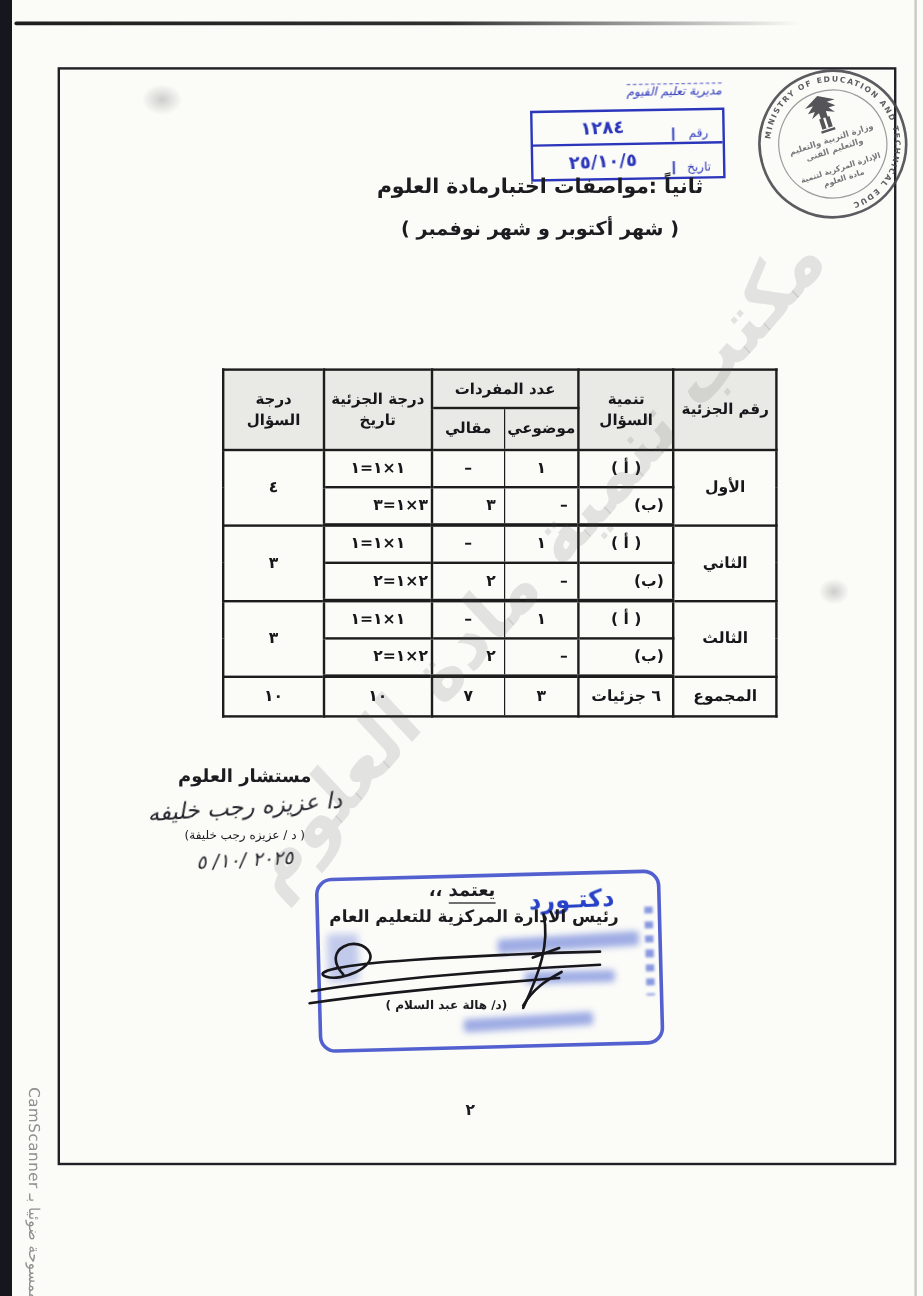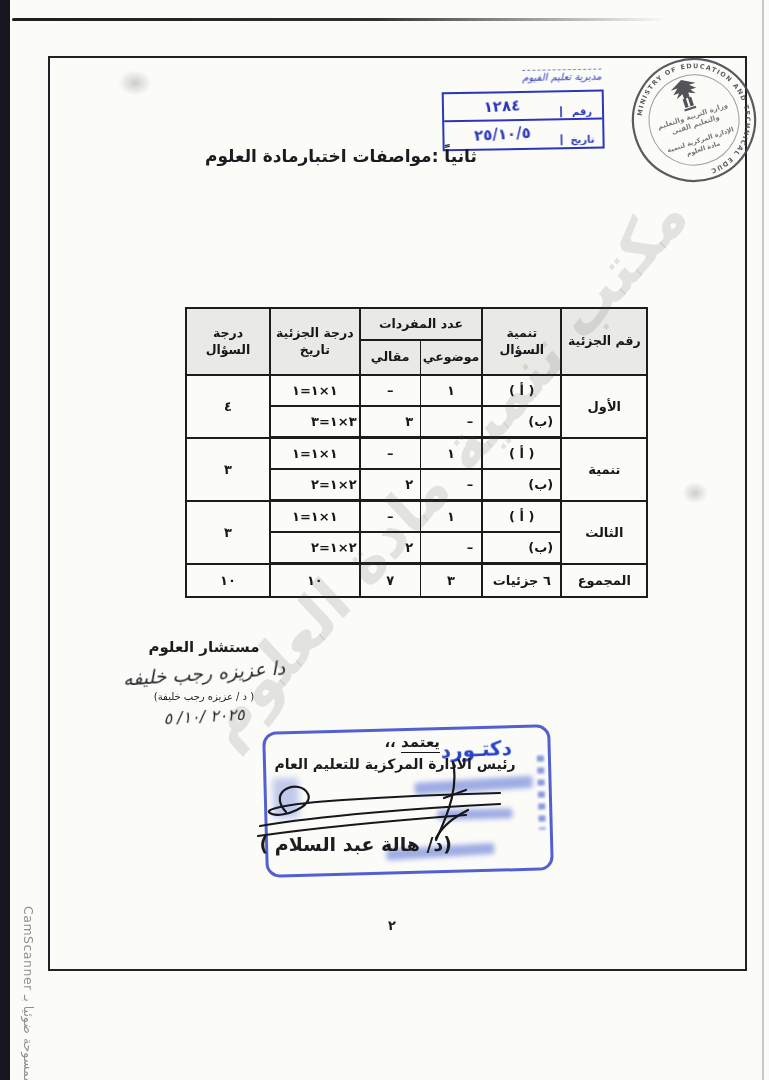--- a/index.html
+++ b/index.html
@@ -21,38 +21,38 @@
   
   .page-border{left:48px;top:56px;width:695px;height:911px;border:2.5px solid #202026;}
 
   
   .registry-stamp{left:436px;top:70px;width:168px;height:80px;transform:rotate(-1deg);color:#2b36bb;}
   .reg-header{position:absolute;top:0;right:2px;font-size:10px;font-style:italic;
      filter:blur(.45px);white-space:nowrap;border-top:1px dashed rgba(43,54,187,.65);padding-top:1px;}
   .reg-box{position:absolute;top:21px;right:0;left:6px;bottom:0;border:2.5px solid #2b36bb;direction:rtl;}
   .reg-row{display:flex;height:26px;align-items:center;}
   .reg-row.first{border-bottom:2px solid #2b36bb;}
-  .reg-label{width:40px;font-size:10px;font-weight:bold;text-align:center;
+  .reg-label{width:40px;font-size:10px;font-weight:normal;text-align:center;
      border-left:2px solid rgba(43,54,187,.8);filter:blur(.3px);margin-top:12px;}
   .reg-value{flex:1;text-align:center;font-size:15px;font-weight:bold;transform:rotate(-2deg);
      filter:blur(.25px);direction:ltr;}
 
   
   .seal{left:624px;top:50px;width:140px;height:140px;transform:rotate(-18deg);opacity:.88;}
   .seal svg{display:block;}
   .seal-ring{fill:none;stroke:#45454b;stroke-width:2.2;}
   .seal-ring-in{fill:none;stroke:#55555b;stroke-width:1;opacity:.65;}
   .seal-arc{font-size:6.4px;letter-spacing:1.3px;fill:#47474d;font-weight:bold;}
   .seal-ar{fill:#45454b;text-anchor:middle;font-weight:bold;}
   .seal-ar.c1{font-size:7px;opacity:.8;}
   .seal-ar.c2{font-size:6.4px;opacity:.85;}
   .eagle{fill:#3d3d43;}
 
   
-  .headings{left:205px;top:146px;width:490px;text-align:left;direction:rtl;font-weight:bold;}
+  .headings{left:205px;top:146px;width:490px;text-align:center;direction:rtl;font-weight:bold;}
   .headings .h{margin-bottom:15px;white-space:nowrap;}
   .h1{font-size:17px;}
   .h2{font-size:16px;}
   .h3{font-size:16px;}
   .h4{font-size:17px;letter-spacing:.5px;}
 
   
   .hand-watermark{left:140px;top:408px;width:610px;height:120px;display:flex;align-items:center;
      justify-content:center;transform:rotate(-49deg);z-index:6;pointer-events:none;}
   .hand-watermark span{font-size:62px;font-weight:bold;letter-spacing:6px;white-space:nowrap;
@@ -78,27 +78,27 @@
   
   .advisor{left:118px;top:638px;width:172px;text-align:center;direction:rtl;z-index:4;}
   .adv-title{font-weight:bold;font-size:15px;}
   .adv-sig{font-size:19px;font-style:italic;color:#26262e;transform:rotate(-4deg);
      margin-top:6px;white-space:nowrap;filter:blur(.2px);}
   .adv-name{font-weight:normal;font-size:10px;margin-top:7px;white-space:nowrap;}
   .adv-date{font-size:16px;font-style:italic;color:#26262e;transform:rotate(-3deg);
      margin-top:5px;direction:ltr;filter:blur(.2px);}
 
   
-  .approve-word{left:330px;top:733px;width:110px;direction:rtl;
+  .approve-word{left:330px;top:733px;width:110px;text-align:center;direction:rtl;
      font-weight:bold;font-size:15px;z-index:5;}
   .approve-word .u{border-bottom:1.5px solid #15151a;padding-bottom:1px;}
   .approve-title{left:272px;top:756px;width:246px;text-align:center;direction:rtl;
      font-weight:bold;font-size:14px;z-index:5;white-space:nowrap;}
   .approve-name{left:292px;top:833px;width:160px;text-align:center;direction:rtl;
-     font-weight:bold;font-size:19px;z-index:5;white-space:nowrap;}
+     font-weight:bold;font-size:10px;z-index:5;white-space:nowrap;}
   .approve-sig{left:248px;top:760px;z-index:5;}
 
   
   .blue-stamp{left:264px;top:728px;width:282px;height:140px;border:3px solid rgba(41,58,196,.8);
      border-radius:14px;transform:rotate(-1.5deg);z-index:3;}
   .bs-word{position:absolute;top:8px;right:36px;font-size:20px;font-weight:bold;color:#2742c8;
      letter-spacing:2px;filter:blur(.5px);transform:rotate(-1deg);}
   .bs-smudge{position:absolute;background:rgba(45,75,205,.45);filter:blur(2.5px);border-radius:3px;}
   .bs-s1{left:148px;top:50px;width:118px;height:12px;transform:rotate(-2deg);}
   .bs-s2{left:170px;top:80px;width:75px;height:10px;}
@@ -153,20 +153,21 @@
       </g>
       <text class="seal-ar c1" x="70" y="68">وزارة التربية والتعليم</text>
       <text class="seal-ar c1" x="70" y="77">والتعليم الفنى</text>
       <text class="seal-ar c2" x="70" y="93">الإدارة المركزية لتنمية</text>
       <text class="seal-ar c2" x="70" y="102">مادة العلوم</text>
     </svg>
   </div>
 
   <div class="abs headings">
     <div class="h h1">ثانياً :مواصفات اختبارمادة العلوم</div>
+    <div class="h h2">( شهر أكتوبر و شهر نوفمبر )</div>
   </div>
 
   <div class="abs hand-watermark">
     <span>مكتب تنمية مادة العلوم</span>
   </div>
 
   <table class="spec-table" dir="rtl">
     <thead>
       <tr class="hrow1">
         <th class="col-q" rowspan="2">رقم الجزئية</th>
@@ -191,21 +192,21 @@
         <td rowspan="2">٤</td>
       </tr>
       <tr class="sub group-end">
         <td>(ب)</td>
         <td class="vthin-l">–</td>
         <td class="vthin-r">٣</td>
         <td>٣×١=٣</td>
       </tr>
 
       <tr class="sub">
-        <td rowspan="2">تنمية</td>
+        <td rowspan="2">الثاني</td>
         <td class="thin-bottom">( أ )</td>
         <td class="thin-bottom vthin-l">١</td>
         <td class="thin-bottom vthin-r">–</td>
         <td class="thin-bottom">١×١=١</td>
         <td rowspan="2">٣</td>
       </tr>
       <tr class="sub group-end">
         <td>(ب)</td>
         <td class="vthin-l">–</td>
         <td class="vthin-r">٢</td>

